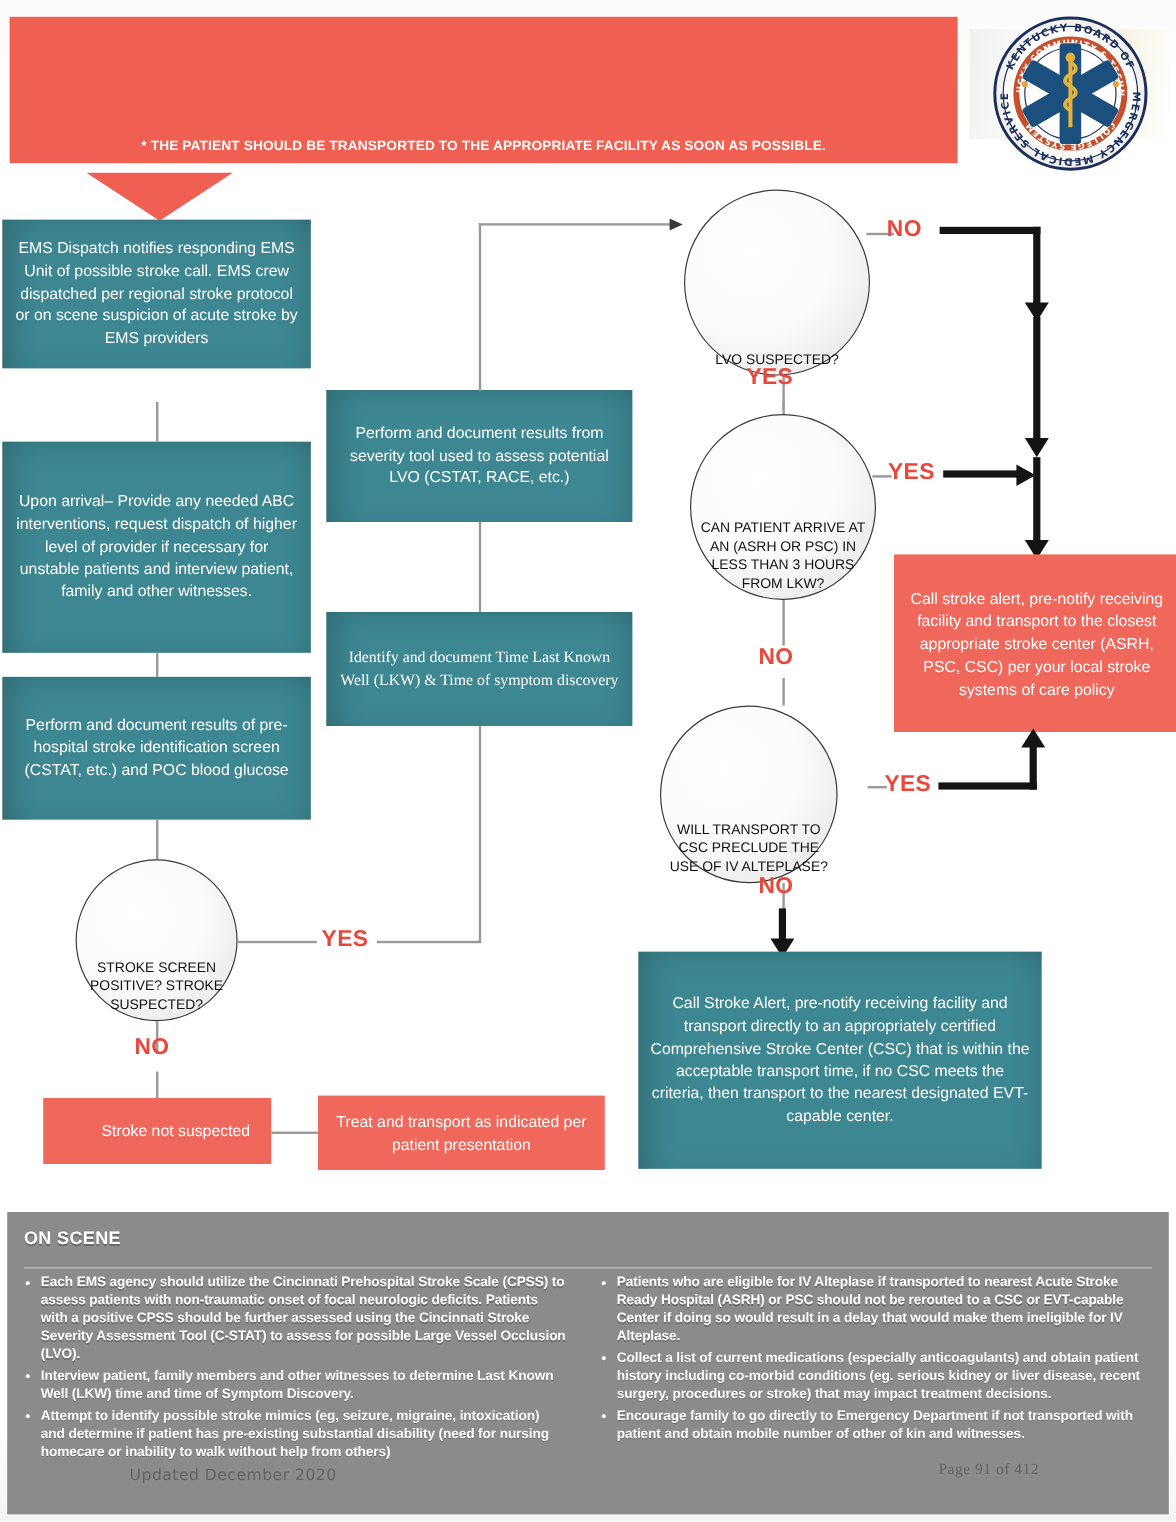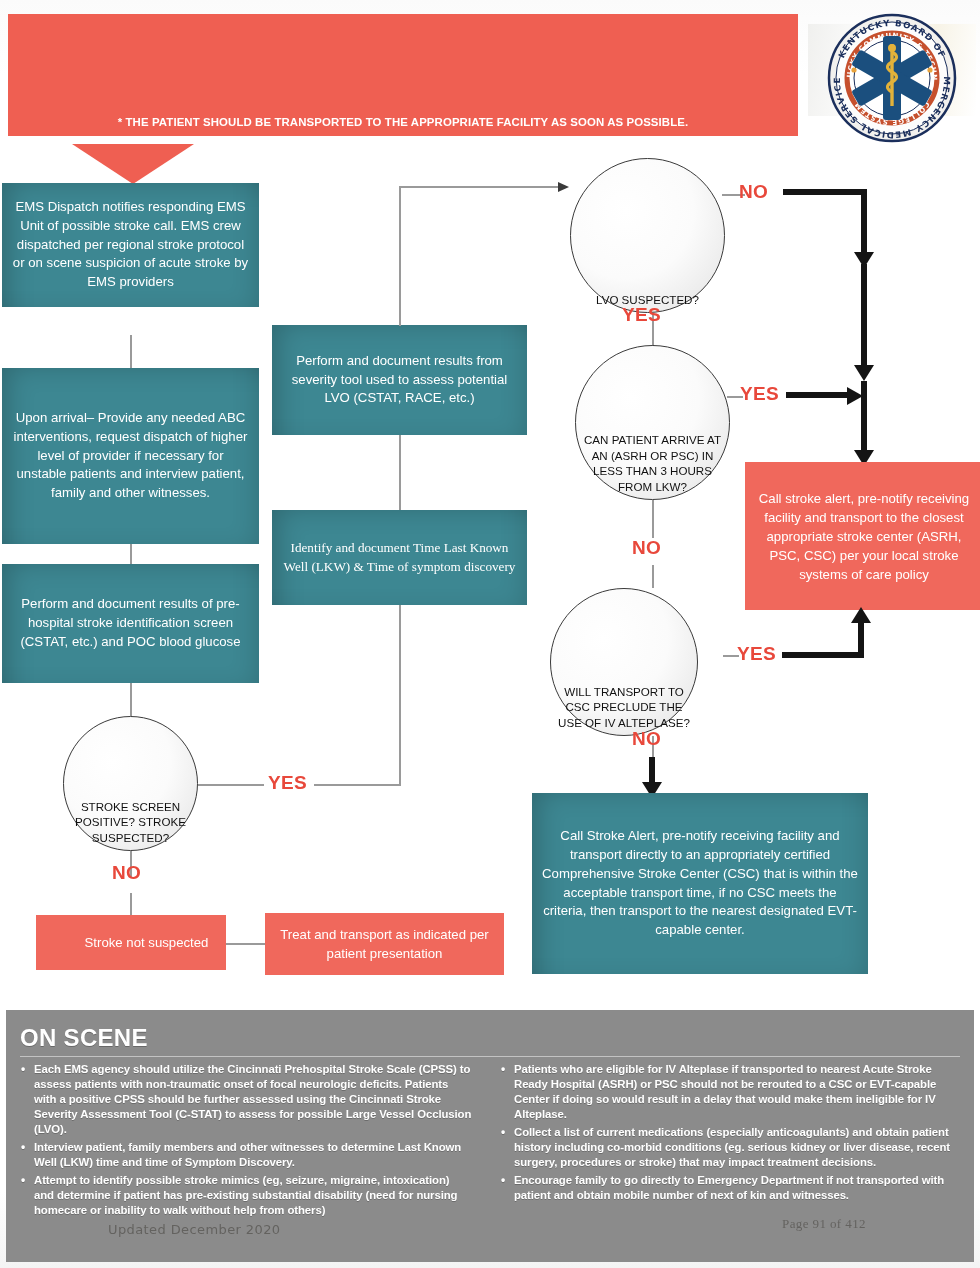--- a/index.html
+++ b/index.html
@@ -103,21 +103,21 @@
 
   
   #footer{
     left:6px;top:1010px;width:968px;height:252px;
     background:#8b8b8b;
     color:#ffffff;
     box-sizing:border-box;
   }
   #footer-title{
     position:absolute;left:14px;top:14px;
-    font-size:24px;font-weight:bold;letter-spacing:.3px;
+    font-size:15px;font-weight:bold;letter-spacing:.3px;
     text-shadow:0 1px 0 rgba(0,0,0,.25);
   }
   #footer-rule{
     position:absolute;left:14px;top:46px;width:940px;height:1px;
     background:#d6d6d6;opacity:.75;
   }
   .fcol{position:absolute;top:52px;width:452px;}
   #fcol-left{left:14px;}
   #fcol-right{left:494px;}
   .fcol ul{margin:0;padding:0 0 0 14px;list-style:none;}
@@ -327,21 +327,21 @@
         <li>Each EMS agency should utilize the Cincinnati Prehospital Stroke Scale (CPSS) to assess patients with non-traumatic onset of focal neurologic deficits.  Patients with a positive CPSS should be further assessed using the Cincinnati Stroke Severity Assessment Tool (C-STAT) to assess for possible Large Vessel Occlusion (LVO).</li>
         <li>Interview patient, family members and other witnesses to determine Last Known Well (LKW) time and time of Symptom Discovery.</li>
         <li>Attempt to identify possible stroke mimics (eg, seizure, migraine, intoxication) and determine if patient has pre-existing substantial disability (need for nursing homecare or inability to walk without help from others)</li>
       </ul>
     </div>
 
     <div class="fcol" id="fcol-right">
       <ul>
         <li>Patients who are eligible for IV Alteplase if transported to nearest Acute Stroke Ready Hospital (ASRH) or PSC should not be rerouted to a CSC or EVT-capable Center if doing so would result in a delay that would make them ineligible for IV Alteplase.</li>
         <li>Collect a list of current medications (especially anticoagulants) and obtain patient history including co-morbid conditions (eg. serious kidney or liver disease, recent surgery, procedures or stroke) that may impact treatment decisions.</li>
-        <li>Encourage family to go directly to Emergency Department if not transported with patient and obtain mobile number of next of kin and witnesses.</li>
+        <li>Encourage family to go directly to Emergency Department if not transported with patient and obtain mobile number of other of kin and witnesses.</li>
       </ul>
     </div>
   </div>
 
   <div class="stamp" id="stamp-updated">Updated December 2020</div>
   <div class="stamp" id="stamp-page">Page 91 of 412</div>
 
 </div>
 
 </body></html>

